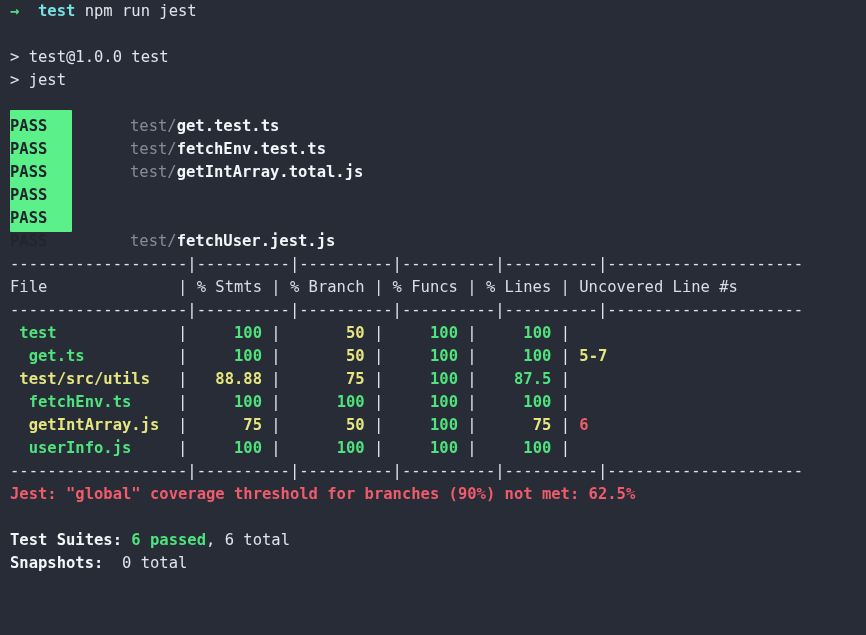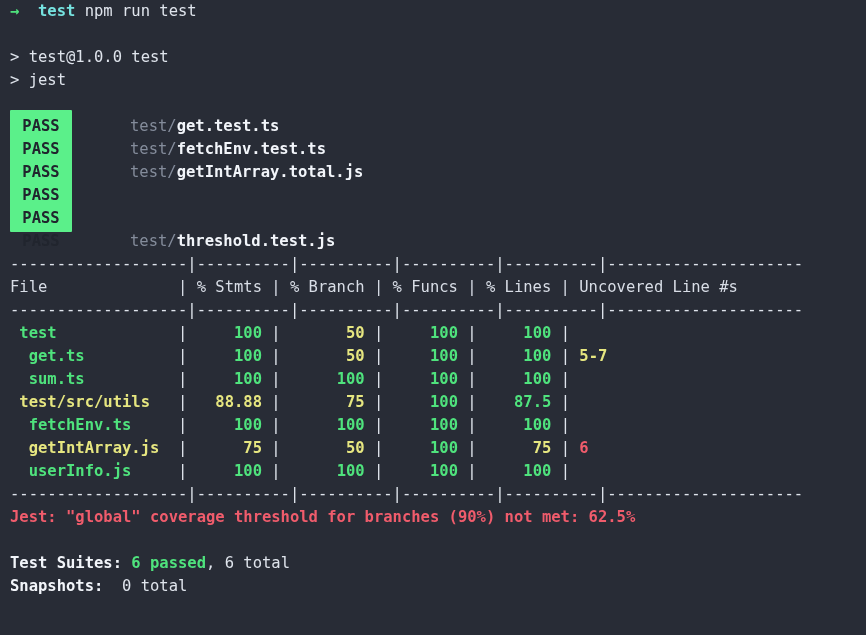--- a/index.html
+++ b/index.html
@@ -53,21 +53,21 @@
   .pass-row {
     position: relative;
     height: 23px;
     padding-left: 10px;
     white-space: pre;
   }
   .pass-label {
     position: absolute;
     left: 10px;
     width: 62px;
-    text-align: center;
+    text-align: left;
     color: #21252e;
     font-weight: bold;
     z-index: 2;
   }
   .pass-path {
     display: inline-block;
     padding-left: 72px;
   }
   .bottom-artifact {
     position: absolute;
@@ -80,45 +80,44 @@
     font-size: 11px;
     white-space: pre;
     pointer-events: none;
   }
 </style>
 </head>
 <body>
 
 <div class="term">
 
-  <div class="line"><span class="green-b">→</span><span>  </span><span class="cyan-b">test</span><span> </span><span class="white">npm run test</span></div>
+  <div class="line"><span class="green-b">→</span><span>  </span><span class="cyan-b">test</span><span> </span><span class="white">npm run jest</span></div>
 
   <div class="blank"></div>
 
   <div class="line white">&gt; test@1.0.0 test</div>
   <div class="line white">&gt; jest</div>
 
   <div class="blank"></div>
 
   <div class="pass-block"></div>
 
   <div class="pass-row"><span class="pass-label">PASS</span><span class="pass-path"><span class="grey">test/</span><span class="white-b">get.test.ts</span></span></div>
   <div class="pass-row"><span class="pass-label">PASS</span><span class="pass-path"><span class="grey">test/</span><span class="white-b">fetchEnv.test.ts</span></span></div>
   <div class="pass-row"><span class="pass-label">PASS</span><span class="pass-path"><span class="grey">test/</span><span class="white-b">getIntArray.total.js</span></span></div>
   <div class="pass-row"><span class="pass-label">PASS</span></div>
   <div class="pass-row"><span class="pass-label">PASS</span></div>
-  <div class="pass-row"><span class="pass-label">PASS</span><span class="pass-path"><span class="grey">test/</span><span class="white-b">threshold.test.js</span></span></div>
+  <div class="pass-row"><span class="pass-label">PASS</span><span class="pass-path"><span class="grey">test/</span><span class="white-b">fetchUser.jest.js</span></span></div>
 
   <div class="line rule" id="rule-top">-------------------|----------|----------|----------|----------|---------------------</div>
   <div class="line" id="table-header">File              | % Stmts | % Branch | % Funcs | % Lines | Uncovered Line #s</div>
   <div class="line rule" id="rule-mid">-------------------|----------|----------|----------|----------|---------------------</div>
   <div id="coverage-rows">
       <div class="line"><span class="green-b"> test             </span><span class="rule">|</span><span class="green-b">     100</span><span class="rule"> |</span><span class="yellow-b">       50</span><span class="rule"> |</span><span class="green-b">     100</span><span class="rule"> |</span><span class="green-b">     100</span><span class="rule"> | </span><span class="yellow-b"></span></div>
       <div class="line"><span class="green-b">  get.ts          </span><span class="rule">|</span><span class="green-b">     100</span><span class="rule"> |</span><span class="yellow-b">       50</span><span class="rule"> |</span><span class="green-b">     100</span><span class="rule"> |</span><span class="green-b">     100</span><span class="rule"> | </span><span class="yellow-b">5-7</span></div>
-      <div class="line"><span class="green-b">  sum.ts          </span><span class="rule">|</span><span class="green-b">     100</span><span class="rule"> |</span><span class="green-b">      100</span><span class="rule"> |</span><span class="green-b">     100</span><span class="rule"> |</span><span class="green-b">     100</span><span class="rule"> | </span><span class="yellow-b"></span></div>
       <div class="line"><span class="yellow-b"> test/src/utils   </span><span class="rule">|</span><span class="yellow-b">   88.88</span><span class="rule"> |</span><span class="yellow-b">       75</span><span class="rule"> |</span><span class="green-b">     100</span><span class="rule"> |</span><span class="green-b">    87.5</span><span class="rule"> | </span><span class="yellow-b"></span></div>
       <div class="line"><span class="green-b">  fetchEnv.ts     </span><span class="rule">|</span><span class="green-b">     100</span><span class="rule"> |</span><span class="green-b">      100</span><span class="rule"> |</span><span class="green-b">     100</span><span class="rule"> |</span><span class="green-b">     100</span><span class="rule"> | </span><span class="yellow-b"></span></div>
       <div class="line"><span class="yellow-b">  getIntArray.js  </span><span class="rule">|</span><span class="yellow-b">      75</span><span class="rule"> |</span><span class="yellow-b">       50</span><span class="rule"> |</span><span class="green-b">     100</span><span class="rule"> |</span><span class="yellow-b">      75</span><span class="rule"> | </span><span class="red-b">6</span></div>
       <div class="line"><span class="green-b">  userInfo.js     </span><span class="rule">|</span><span class="green-b">     100</span><span class="rule"> |</span><span class="green-b">      100</span><span class="rule"> |</span><span class="green-b">     100</span><span class="rule"> |</span><span class="green-b">     100</span><span class="rule"> | </span><span class="yellow-b"></span></div>
     </div>
   <div class="line rule" id="rule-bot">-------------------|----------|----------|----------|----------|---------------------</div>
 
   <div class="line red-b">Jest: "global" coverage threshold for branches (90%) not met: 62.5%</div>
 
   <div class="blank"></div>

